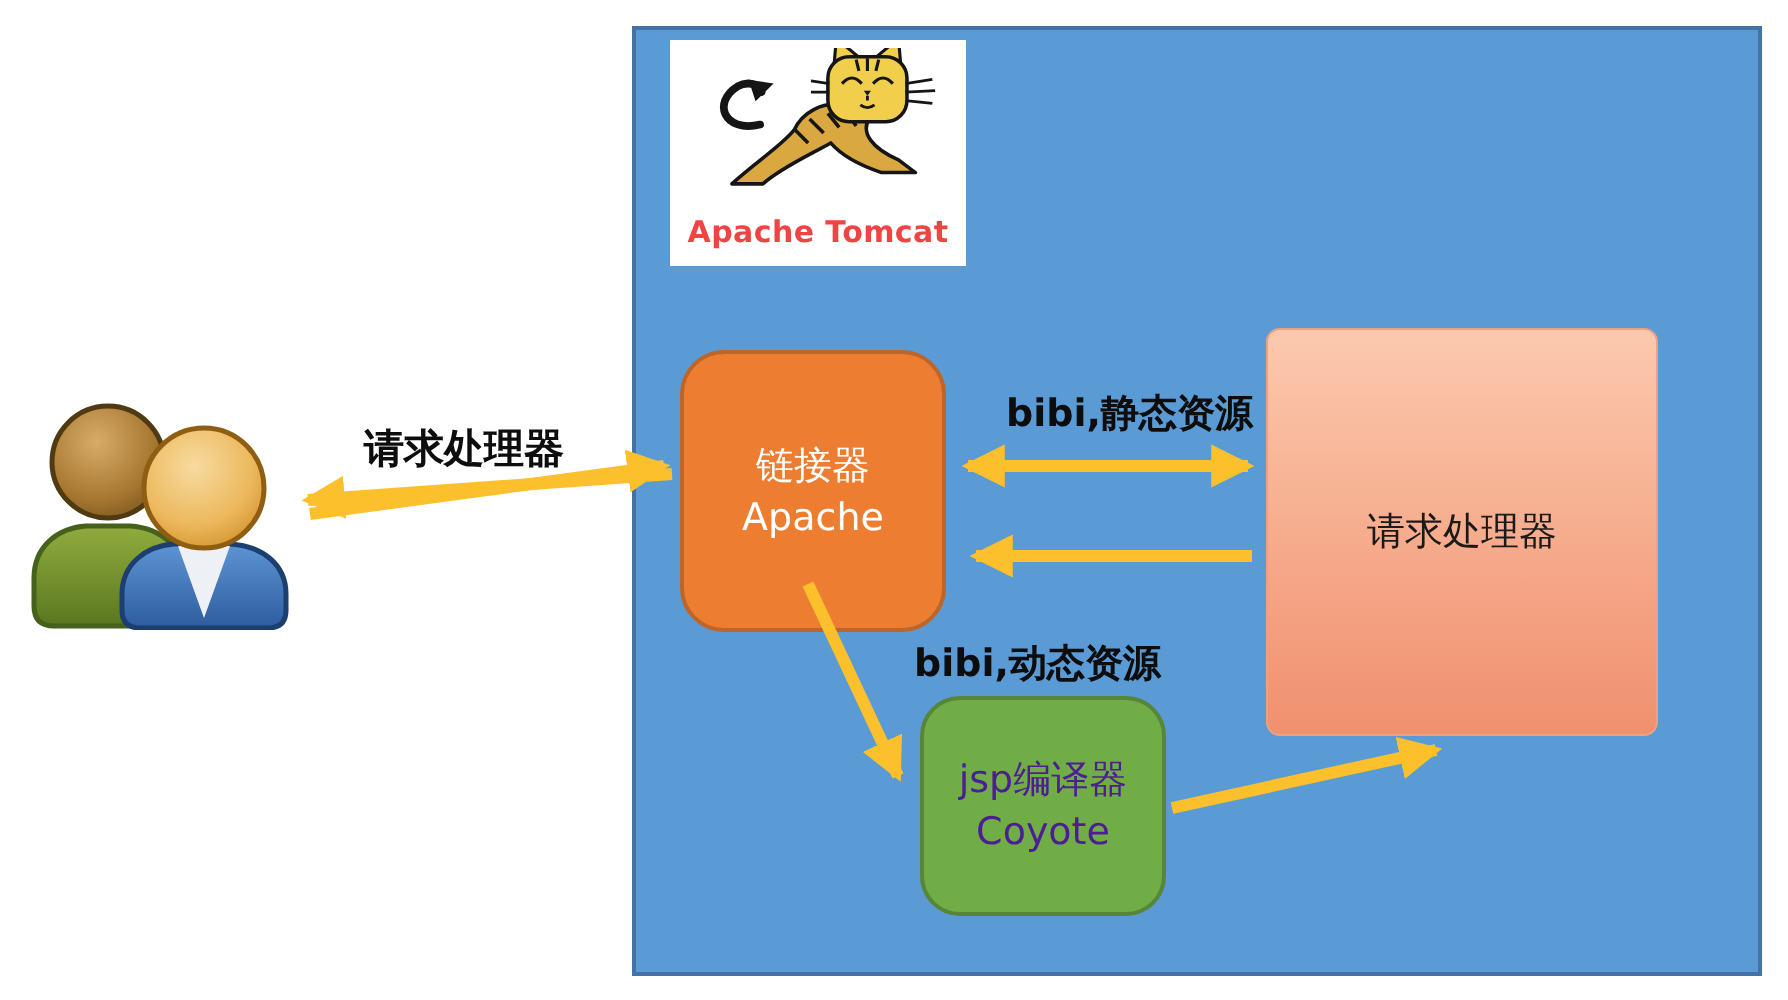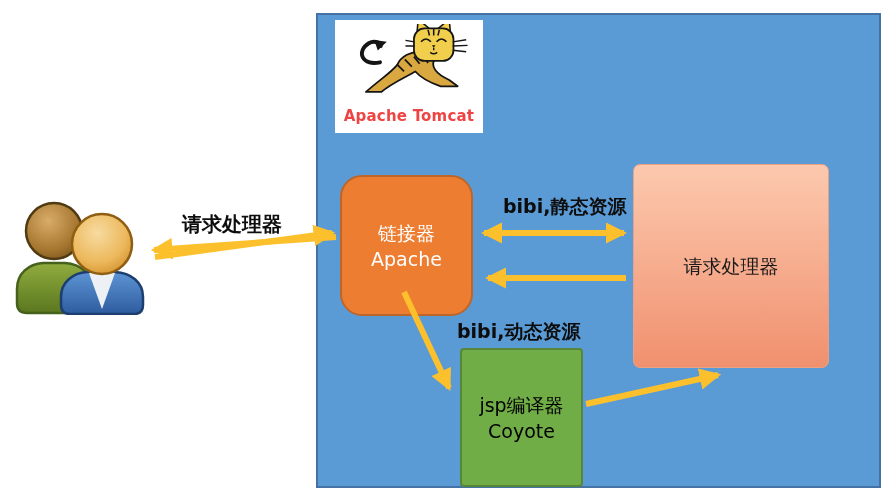--- a/index.html
+++ b/index.html
@@ -32,22 +32,22 @@
   .node-coyote{
     left:340px;top:175px;width:133px;height:141px;border-radius:22px;
     background:#ED7D31;border:2px solid #BE6529;color:#ffffff;
   }
   .node-catalina{
     left:633px;top:164px;width:196px;height:204px;border-radius:7px;
     background:linear-gradient(180deg,#FCC9AE 0%,#F0906E 100%);
     border:1px solid #EDA183;color:#1a1a1a;justify-content:center;
   }
   .node-jasper{
-    left:460px;top:348px;width:123px;height:139px;border-radius:4px;
-    background:#70AD47;border:2px solid #588639;color:#000000;
+    left:460px;top:348px;width:123px;height:110px;border-radius:20px;
+    background:#70AD47;border:2px solid #588639;color:#4c1d95;
   }
 
   
   .lbl{position:absolute;font-weight:bold;color:#0d0d0d;z-index:7;white-space:nowrap;}
   .lbl-reqresp{left:182px;top:210px;font-size:20px;line-height:28px;}
   .lbl-static{left:503px;top:194px;font-size:19px;}
   .lbl-dynamic{left:457px;top:319px;font-size:19px;}
 
   
   .arrows{position:absolute;left:0;top:0;z-index:6;pointer-events:none;}

